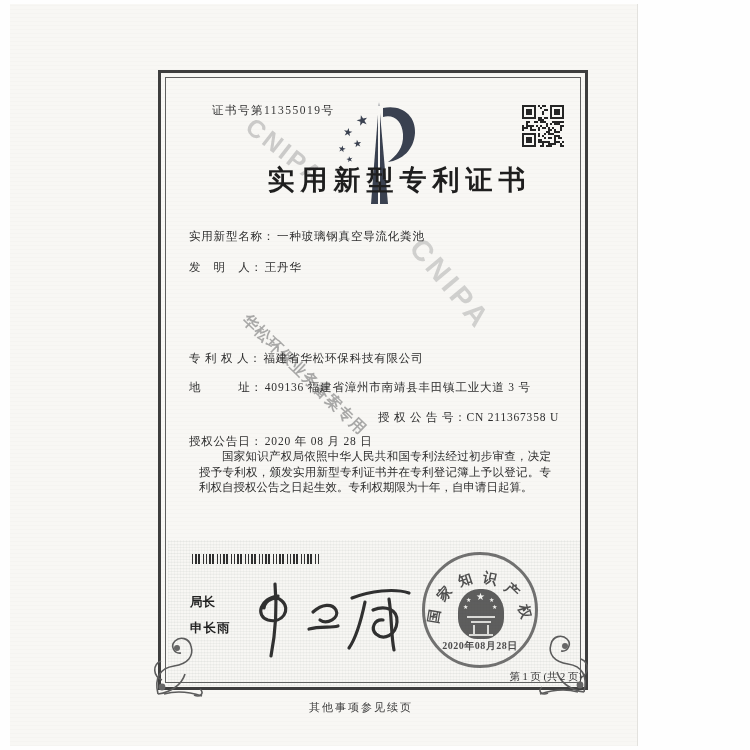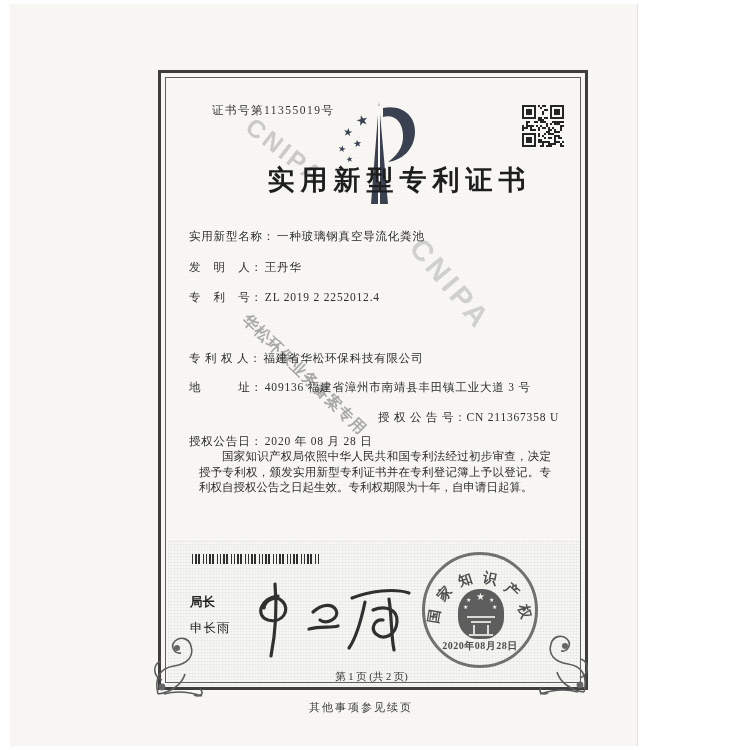--- a/index.html
+++ b/index.html
@@ -35,35 +35,35 @@
   .row .v{margin-left:2px;}
   .grant-no{position:absolute;left:378px;top:410px;font-size:11.5px;letter-spacing:0.8px;color:#2e2e2e;white-space:nowrap;}
   .paras{position:absolute;left:183px;top:433px;width:384px;font-size:11.5px;line-height:15.6px;
          text-align:justify;color:#2e2e2e;}
   .paras p{margin:16px;text-indent:2em;}
   .barcode{position:absolute;left:192px;top:554px;width:128px;height:10px;
       background:repeating-linear-gradient(90deg,#2f2f2f 0 1px,transparent 1px 3px,#2f2f2f 3px 5px,
                  transparent 5px 6px,#2f2f2f 6px 8px,transparent 8px 11px,#2f2f2f 11px 12px,transparent 12px 14px);}
   .sig-title{position:absolute;left:190px;top:594px;font-size:12.5px;font-weight:bold;
              font-family:"Liberation Sans",sans-serif;color:#222;}
-  .sig-name{position:absolute;left:190px;top:620px;font-size:12.5px;font-weight:normal;
+  .sig-name{position:absolute;left:190px;top:620px;font-size:12.5px;font-weight:bold;
             font-family:"Liberation Sans",sans-serif;color:#222;letter-spacing:1px;}
   .sig-svg{position:absolute;left:246px;top:576px;}
   
   .seal{position:absolute;left:422px;top:552px;width:116px;height:116px;border:3px solid rgba(62,62,62,0.8);
         border-radius:50%;box-sizing:border-box;opacity:0.9;}
   .seal svg{position:absolute;left:-3px;top:-3px;}
   .emblem{position:absolute;left:33px;top:34px;width:46px;height:50px;background:#414141;
           border-radius:46% 46% 42% 42%;opacity:0.93;}
   .emblem .star{position:absolute;color:#f1f1ee;line-height:1;}
   .emblem .bar{position:absolute;background:rgba(240,240,236,0.85);}
   .seal-date{position:absolute;left:0;top:84px;width:110px;text-align:center;font-size:10px;
              font-weight:bold;color:#3a3a3a;letter-spacing:0.5px;white-space:nowrap;
              text-shadow:0 0 2px #efefec,0 0 3px #efefec;}
-  .page-num{position:absolute;left:161px;top:670px;width:421px;text-align:center;font-size:10.5px;color:#333;}
+  .page-num{position:absolute;left:161px;top:670px;width:421px;text-align:right;font-size:10.5px;color:#333;}
   .footer-note{position:absolute;left:161px;top:700px;width:400px;text-align:center;font-size:11px;
                letter-spacing:2px;color:#3a3a3a;}
   .orn{position:absolute;}
   .orn-right{transform:scaleX(-1);}
 </style>
 </head>
 <body>
 
 <div class="stage">
   <div class="page"></div>
@@ -216,23 +216,20 @@
   </div>
 
   <div class="title">实用新型专利证书</div>
 
   <div class="row" style="top:229px">
     <span>实用新型名称：</span><span class="v">一种玻璃钢真空导流化粪池</span>
   </div>
   <div class="row" style="top:260px">
     <span>发　明　人：</span><span class="v">王丹华</span>
   </div>
-  <div class="row" style="top:290px">
-    <span>专　利　号：</span><span class="v">ZL 2019 2 2252012.4</span>
-  </div>
   <div class="row" style="top:351px">
     <span>专 利 权 人：</span><span class="v">福建省华松环保科技有限公司</span>
   </div>
   <div class="row" style="top:380px">
     <span>地　　　址：</span><span class="v">409136 福建省漳州市南靖县丰田镇工业大道 3 号</span>
   </div>
   <div class="row" style="top:434px">
     <span>授权公告日：</span><span class="v">2020 年 08 月 28 日</span>
   </div>
   <div class="grant-no">

